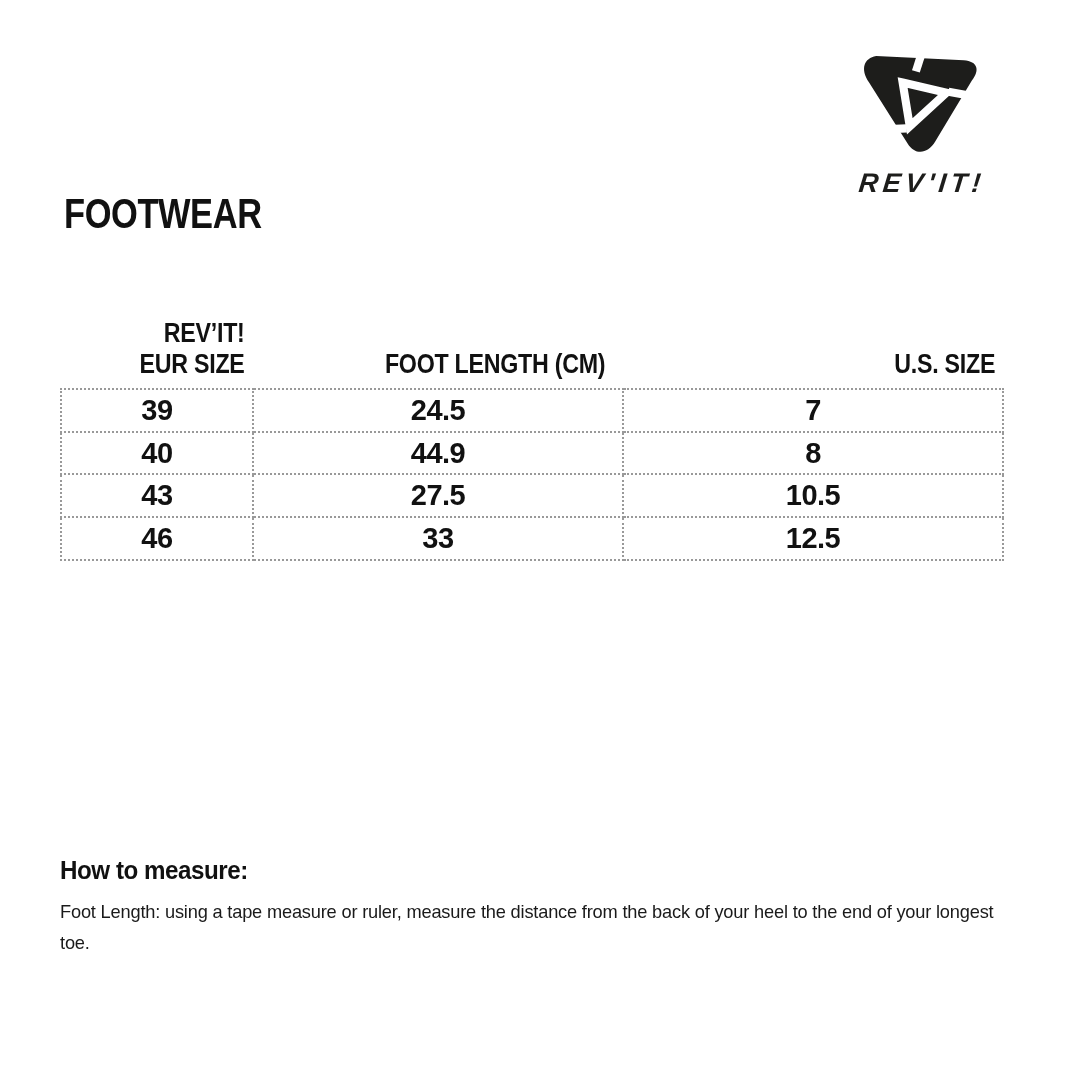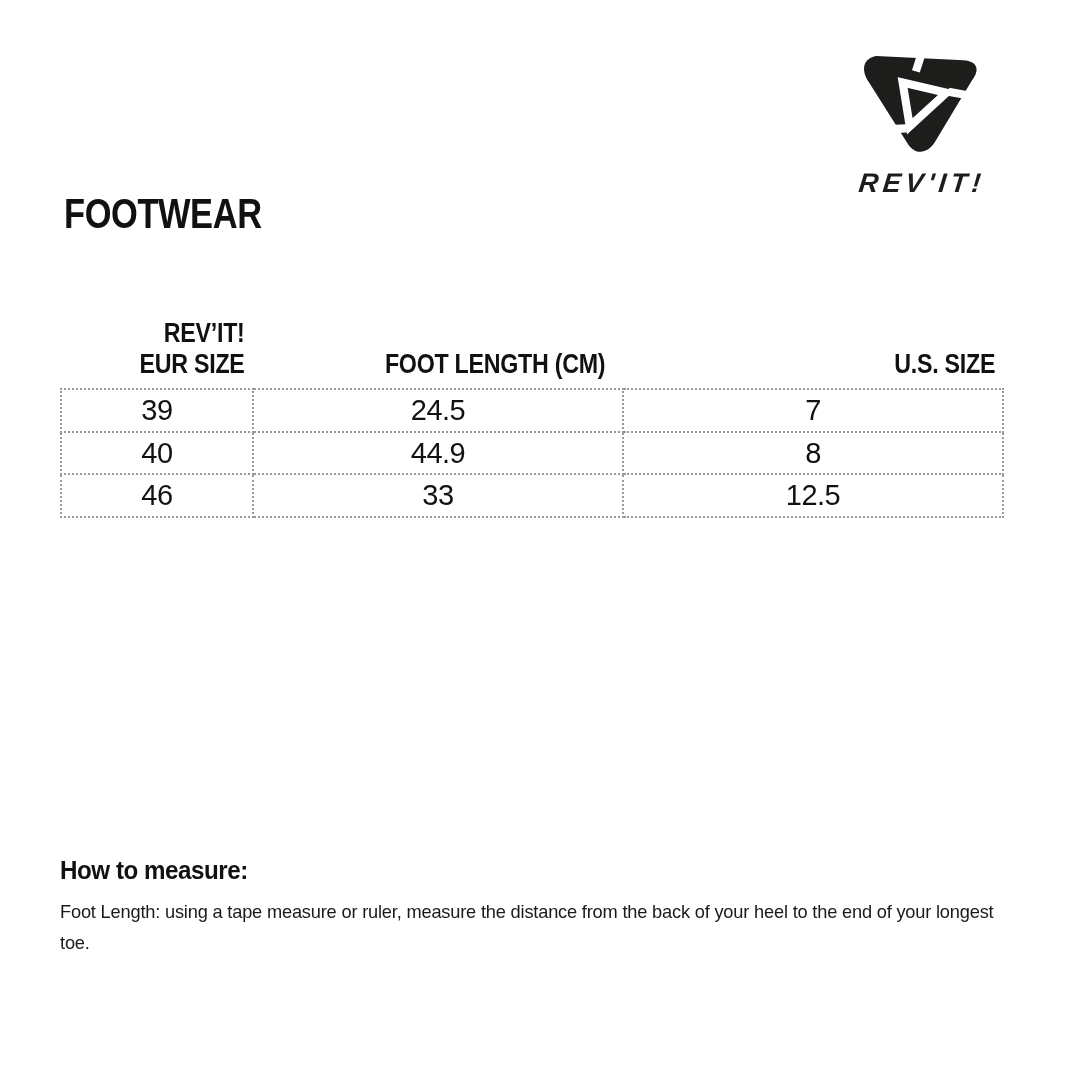--- a/index.html
+++ b/index.html
@@ -50,21 +50,21 @@
   .cond {
     display: inline-block;
     transform: scaleX(0.86); transform-origin: center bottom;
     letter-spacing: -0.3px;
   }
   .hdr-line { display: block; }
   table.size-chart tbody td {
     border: 2px dotted #999999;
     height: 40.7px; padding: 0;
     text-align: center; vertical-align: middle;
-    font-weight: normal; font-size: 29px; line-height: 1;
+    font-weight: bold; font-size: 29px; line-height: 1;
     letter-spacing: -0.5px;
   }
 
   
   .howto-heading {
     position: absolute; left: 60px; top: 856px;
     font-size: 26px; font-weight: bold; line-height: 1.1;
     letter-spacing: -0.5px;
     transform: scaleX(0.93); transform-origin: left top;
     white-space: nowrap;
@@ -124,20 +124,25 @@
       <td>39</td>
       <td>24.5</td>
       <td>7</td>
     </tr>
     <tr>
       <td>40</td>
       <td>44.9</td>
       <td>8</td>
     </tr>
     <tr>
+      <td>43</td>
+      <td>27.5</td>
+      <td>10.5</td>
+    </tr>
+    <tr>
       <td>46</td>
       <td>33</td>
       <td>12.5</td>
     </tr>
   </tbody>
 </table>
 
 <div class="howto-heading">How to measure:</div>
 <div class="howto-body">Foot Length: using a tape measure or ruler, measure the distance from the back of your heel to the end of your longest toe.</div>
 

